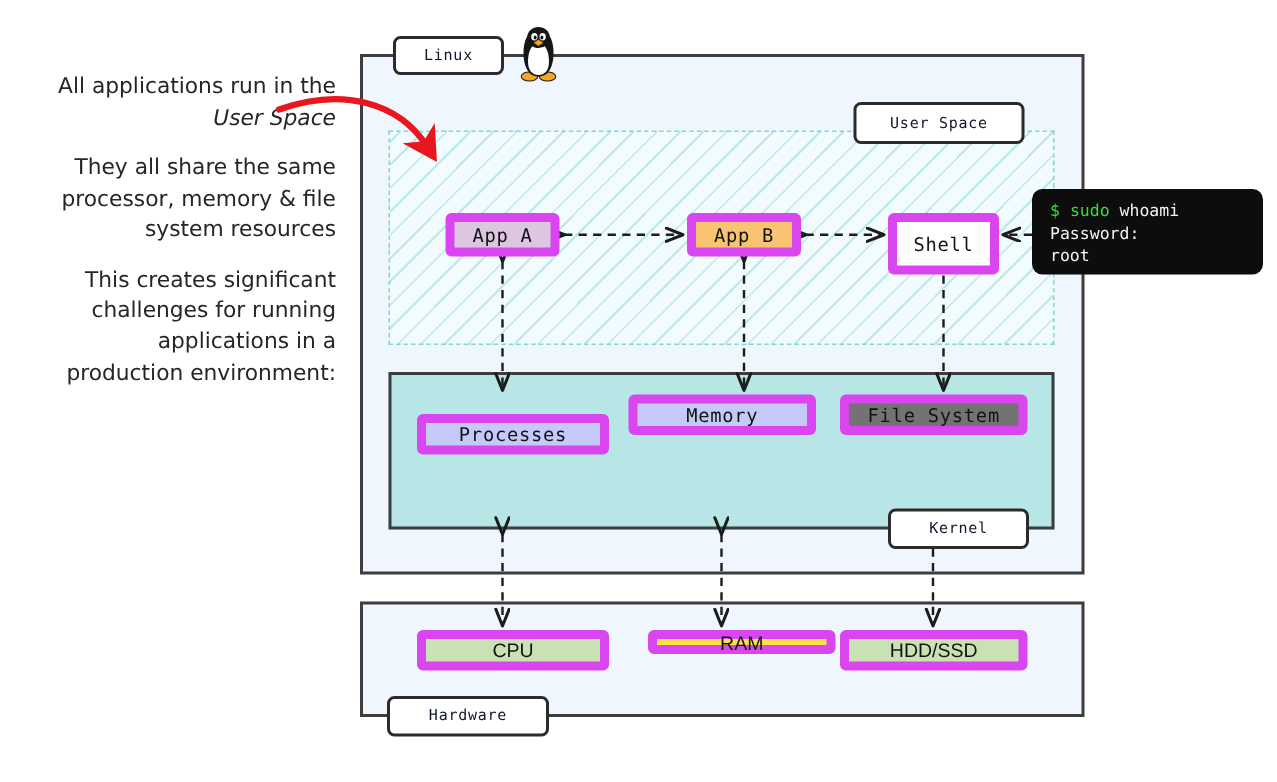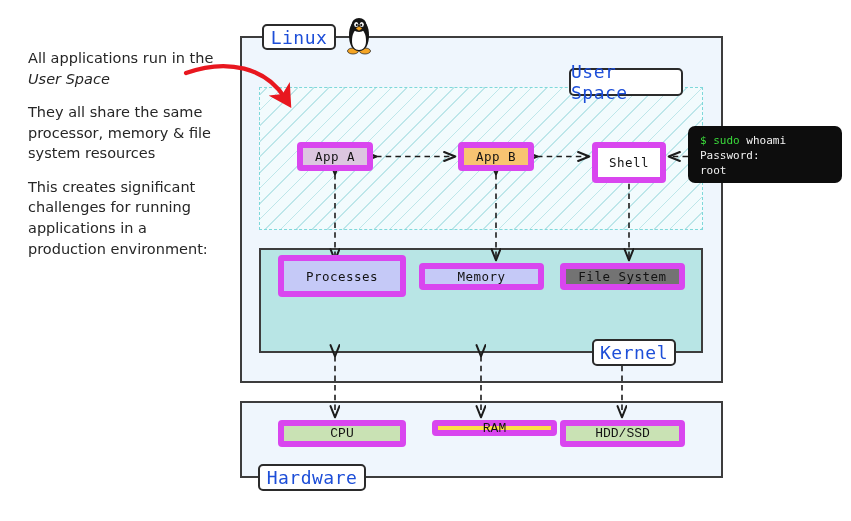--- a/index.html
+++ b/index.html
@@ -11,21 +11,21 @@
     overflow:hidden;
     position:relative;
   }
   #root{position:absolute;inset:0;}
 
   
   .leftcol{
     position:absolute;left:28px;top:48px;width:196px;
     font-size:14.5px;line-height:1.42;color:#262626;
   }
-  .para{margin:0 0 13px 0;}
+  .para{margin:0 0 13px 0;text-align:right;}
   .para em{font-style:italic;}
   .bullets{margin:0;padding:0;list-style:none;}
   .bullets li{
     position:relative;padding-left:25px;margin-bottom:11px;
     line-height:1.35;
   }
   .bullets li .sq{
     position:absolute;left:5px;top:7px;
     width:6px;height:6px;background:#3d3d3d;display:block;
   }
@@ -40,30 +40,30 @@
   #linux-frame{left:240px;top:36px;width:483px;height:347px;}
   #hardware-frame{left:240px;top:401px;width:483px;height:77px;}
 
   
   .tag{
     position:absolute;
     background:#ffffff;
     border:2px solid #2b2b2b;
     border-radius:5px;
     font-family:"DejaVu Sans Mono","Liberation Mono",monospace;
-    font-size:18px;
-    color:#1d4ed8;
+    font-size:10px;
+    color:#0f172a;
     display:flex;align-items:center;justify-content:center;
     letter-spacing:0.5px;
     box-sizing:border-box;
     z-index:6;
   }
   #tag-linux{left:262px;top:24px;width:74px;height:26px;}
   #tag-userspace{left:569px;top:68px;width:114px;height:28px;}
-  #tag-kernel{left:592px;top:339px;width:84px;height:27px;}
+  #tag-kernel{left:592px;top:339px;width:94px;height:27px;}
   #tag-hardware{left:258px;top:464px;width:108px;height:27px;}
 
   
   #tux{position:absolute;left:344px;top:16px;width:30px;height:40px;z-index:7;}
 
   
   #userspace-region{
     position:absolute;left:259px;top:87px;width:444px;height:143px;
     border:1.6px dashed #7fd8da;
     box-sizing:border-box;
@@ -93,28 +93,28 @@
     border-radius:4px;
     box-sizing:border-box;
     display:flex;align-items:center;justify-content:center;
     font-family:"DejaVu Sans Mono","Liberation Mono",monospace;
     font-size:12.5px;
     color:#131313;
     letter-spacing:0.5px;
     z-index:5;
   }
   .node.sans{
-    font-family:Liberation Mono, monospace;
+    font-family:Liberation Sans, sans-serif;
     font-size:13px;letter-spacing:0;
   }
   #node-appa{left:297px;top:142px;width:76px;height:29px;background:#dcc6e0;}
   #node-appb{left:458px;top:142px;width:76px;height:29px;background:#f8c471;}
   #node-shell{left:592px;top:142px;width:74px;height:41px;background:#ffffff;}
 
-  #node-processes{left:278px;top:255px;width:128px;height:42px;background:#c5c9f7;}
+  #node-processes{left:278px;top:276px;width:128px;height:27px;background:#c5c9f7;}
   #node-memory{left:419px;top:263px;width:125px;height:27px;background:#c5c9f7;}
   #node-filesystem{left:560px;top:263px;width:125px;height:27px;background:#737373;}
 
   #node-cpu{left:278px;top:420px;width:128px;height:27px;background:#c9e2b4;}
   #node-ram{left:432px;top:420px;width:125px;height:16px;background:#fde047;}
   #node-hdd{left:560px;top:420px;width:125px;height:27px;background:#c9e2b4;}
 
   
   #terminal{
     position:absolute;left:688px;top:126px;width:154px;height:57px;

